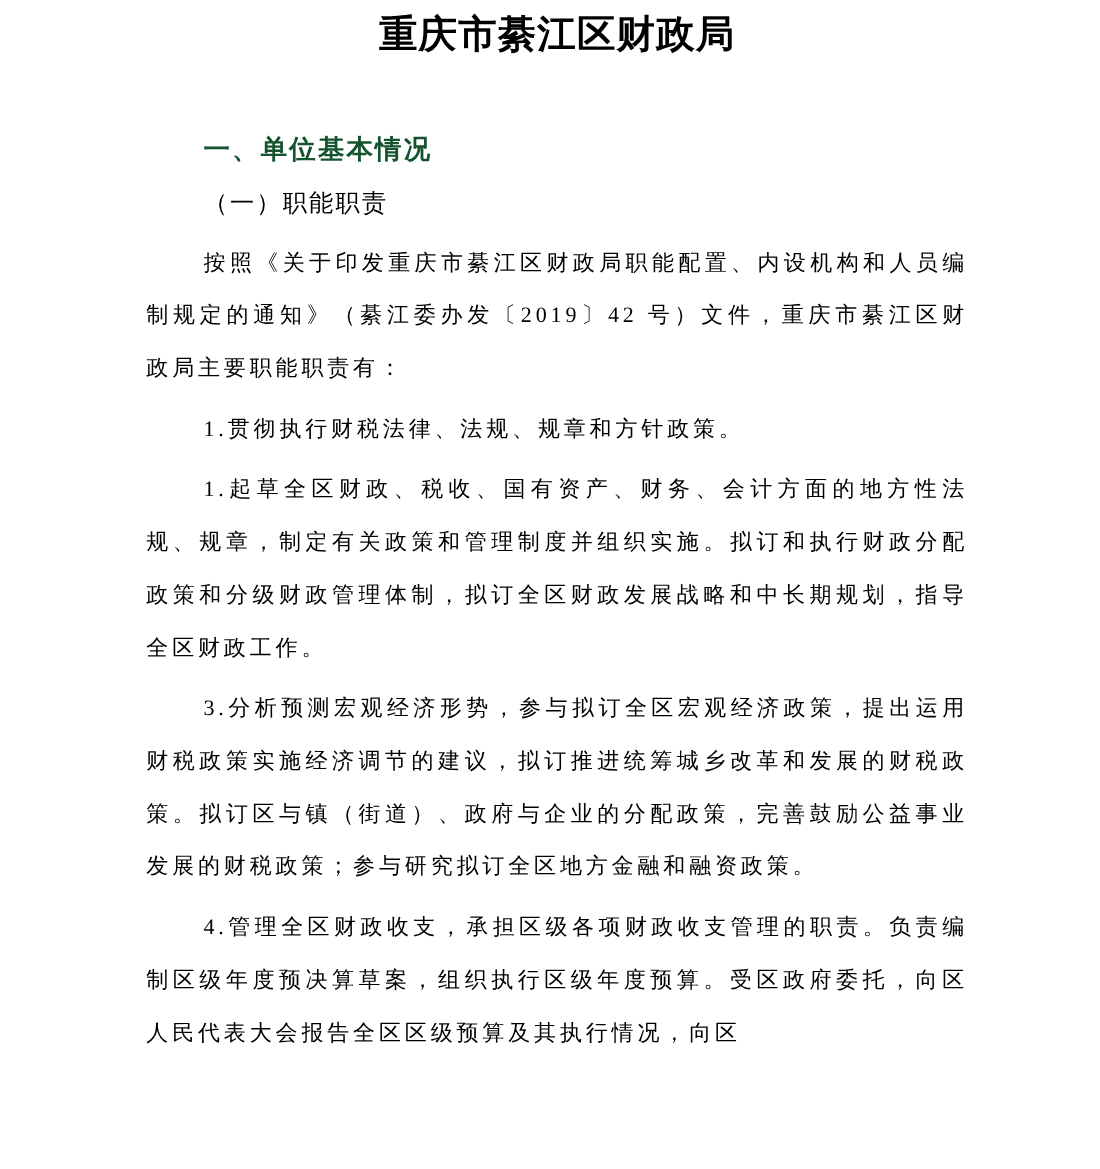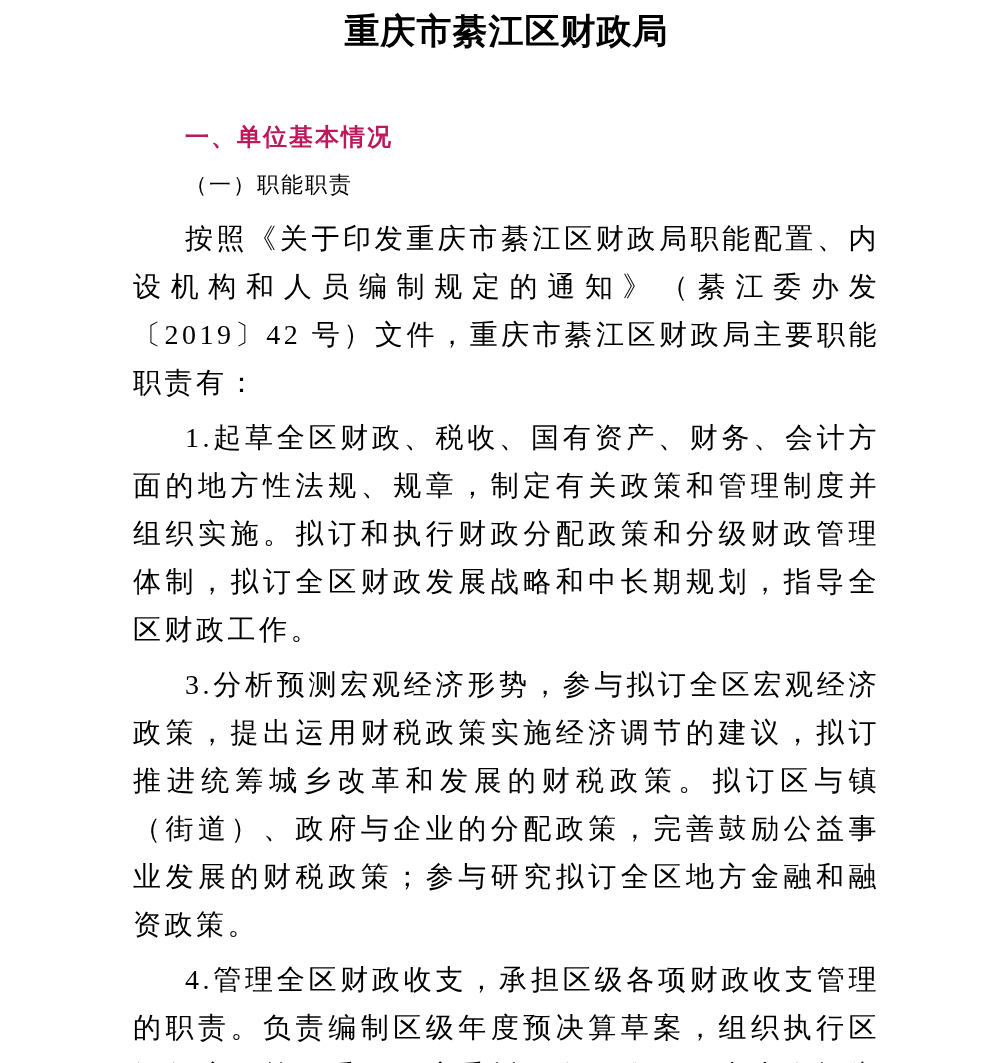--- a/index.html
+++ b/index.html
@@ -31,36 +31,36 @@
     color: #000000;
   }
   .section-heading {
     margin: 57px 0 0 0;
     padding-left: 52px;
     font-family: "Liberation Sans", sans-serif;
     font-weight: 700;
     font-size: 24px;
     line-height: 48px;
     letter-spacing: 2px;
-    color: #be185d;
+    color: #14532d;
   }
   .subsection-heading {
     margin: 0 0 6px 0;
     padding-left: 52px;
     font-family: Liberation Serif, serif;
     font-weight: 400;
     font-size: 22px;
     line-height: 48px;
     letter-spacing: 2px;
     color: #000000;
   }
   .body-para {
     margin: 0 0 7px 0;
     font-family: "Liberation Serif", serif;
-    font-size: 28px;
+    font-size: 20px;
     line-height: 48px;
     letter-spacing: 3.5px;
     text-indent: 52px;
     text-align: justify;
     text-align-last: left;
     color: #000000;
   }
 </style>
 </head>
 <body>
@@ -68,20 +68,21 @@
 <div class="page">
 
   <h1 class="doc-title"><span>重庆市綦江区财政局</span><br></h1>
 
   <h2 class="section-heading">一、单位基本情况</h2>
 
   <h3 class="subsection-heading">（一）职能职责</h3>
 
   <p class="body-para">按照《关于印发重庆市綦江区财政局职能配置、内设机构和人员编制规定的通知》（綦江委办发〔2019〕42 号）文件，重庆市綦江区财政局主要职能职责有：</p>
 
+  <p class="body-para">1.贯彻执行财税法律、法规、规章和方针政策。</p>
 
   <p class="body-para">1.起草全区财政、税收、国有资产、财务、会计方面的地方性法规、规章，制定有关政策和管理制度并组织实施。拟订和执行财政分配政策和分级财政管理体制，拟订全区财政发展战略和中长期规划，指导全区财政工作。</p>
 
   <p class="body-para">3.分析预测宏观经济形势，参与拟订全区宏观经济政策，提出运用财税政策实施经济调节的建议，拟订推进统筹城乡改革和发展的财税政策。拟订区与镇（街道）、政府与企业的分配政策，完善鼓励公益事业发展的财税政策；参与研究拟订全区地方金融和融资政策。</p>
 
   <p class="body-para">4.管理全区财政收支，承担区级各项财政收支管理的职责。负责编制区级年度预决算草案，组织执行区级年度预算。受区政府委托，向区人民代表大会报告全区区级预算及其执行情况，向区</p>
 
 </div>
 
 </body></html>

